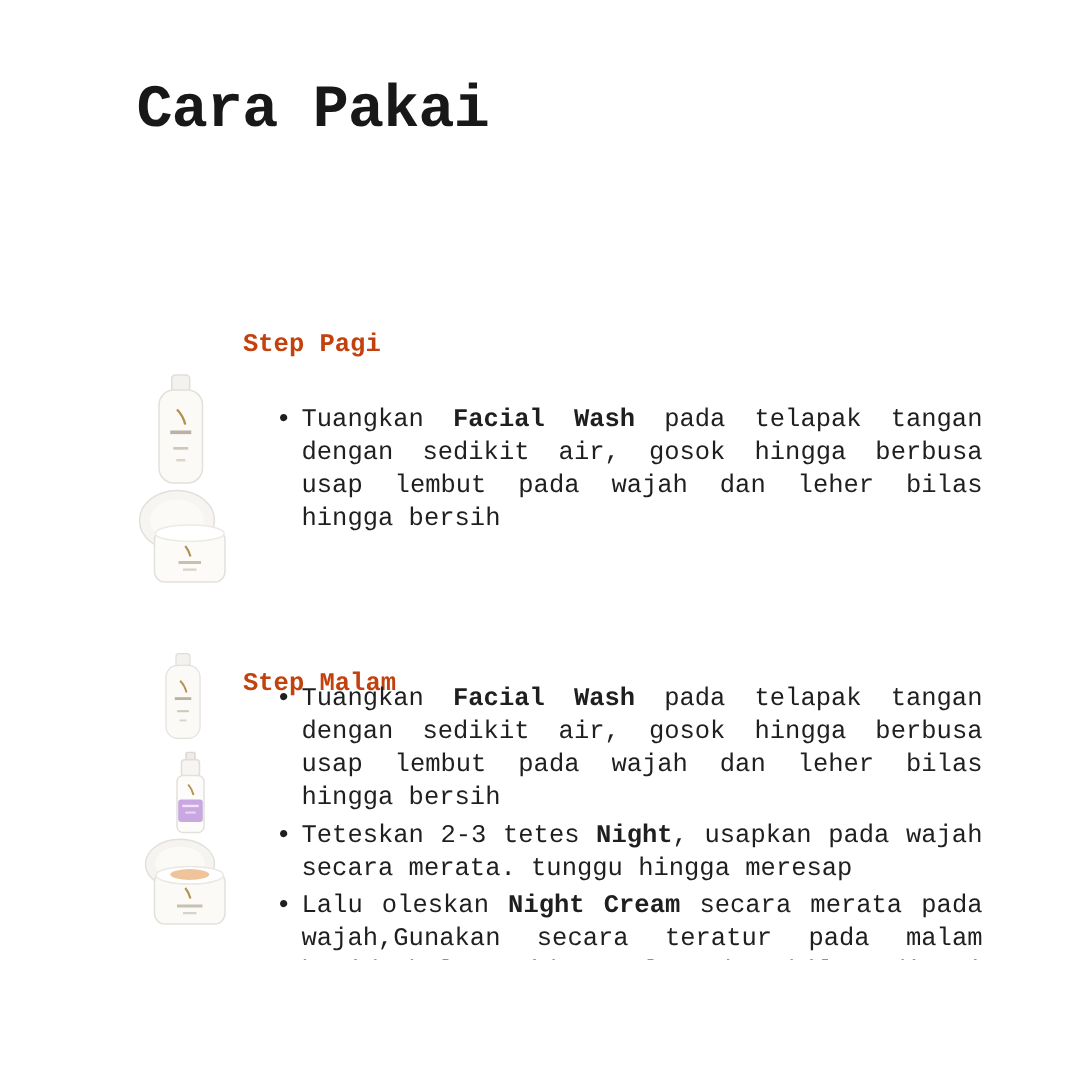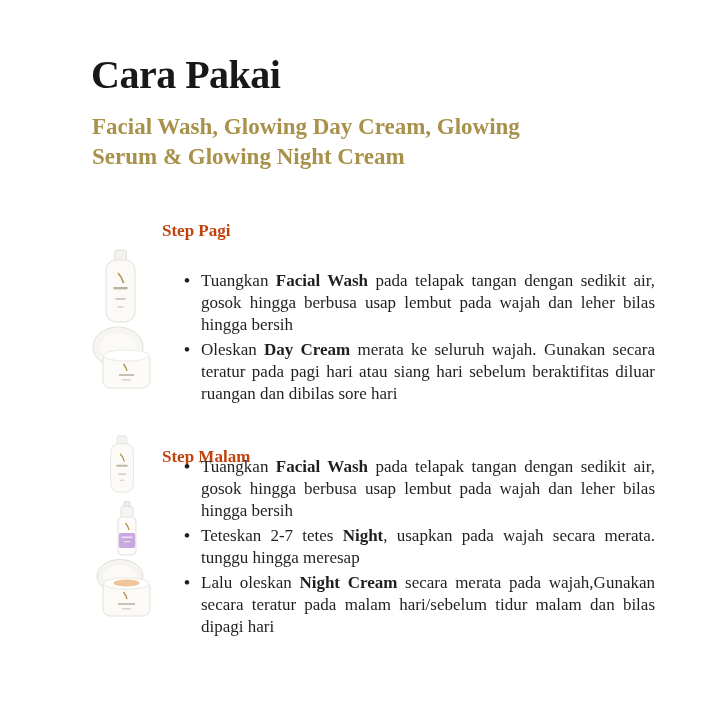--- a/index.html
+++ b/index.html
@@ -1,21 +1,21 @@
 <!DOCTYPE html>
 <html><head>
 <meta charset="utf-8">
 <style>
   html,body{margin:0;padding:0;background:#ffffff;}
   .canvas{
     position:relative;
     width:726px;height:640px;
     background:#ffffff;
     overflow:hidden;
-    font-family:Liberation Serif, serif;
+    font-family:Liberation Mono, monospace;
     color:#1f1f1f;
   }
   .title{
     position:absolute;left:91px;top:52px;margin:0;
     font-size:40px;line-height:46px;font-weight:800;
     letter-spacing:-0.5px;color:#181818;
   }
   .subtitle{
     position:absolute;left:92px;top:112px;width:600px;
     font-size:23px;line-height:30px;font-weight:700;
@@ -56,24 +56,20 @@
     background:#d5b467;
   }
 </style>
 </head>
 <body>
 
 <div class="canvas">
 
   <h1 class="title">Cara Pakai</h1>
 
-  <div class="subtitle">
-      <span class="sub-line">Facial Wash, Glowing Day Cream, Glowing</span>
-      <span class="sub-line">Serum &amp; Glowing Night Cream</span>
-    </div>
 
   <div class="product p-wash-pagi">
     <svg viewBox="0 0 37 74" xmlns="http://www.w3.org/2000/svg">
       <rect x="12.5" y="1" width="12" height="11" rx="2.5" fill="#f3f2ee" stroke="#e0ded8"></rect>
       <rect x="4" y="11" width="29" height="62" rx="10" fill="#fbfaf7" stroke="#e2e0da"></rect>
       <path d="M16 24 Q20 28 21.5 34" stroke="#b3924f" stroke-width="1.6" fill="none"></path>
       <rect x="11.5" y="38" width="14" height="2.4" fill="#b9b2a2"></rect>
       <rect x="13.5" y="49" width="10" height="1.8" fill="#cfc9bc"></rect>
       <rect x="15.5" y="57" width="6" height="1.6" fill="#d9d4c8"></rect>
     </svg>
@@ -87,21 +83,20 @@
       <path d="M31.5 38 Q34 41 35 45" stroke="#b3924f" stroke-width="1.4" fill="none"></path>
       <rect x="27" y="48" width="15" height="2" fill="#c7c1b4"></rect>
       <rect x="30" y="53" width="9" height="1.5" fill="#d8d3c8"></rect>
     </svg>
   </div>
 
   <h2 class="section-heading h-pagi">Step Pagi</h2>
 
   <ul class="bullet-list list-pagi">
     <li><span>Tuangkan </span><strong>Facial Wash</strong><span> pada telapak tangan dengan sedikit air, gosok hingga berbusa usap lembut pada wajah dan leher bilas hingga bersih</span></li>
-    <li><span>Oleskan </span><strong>Day Cream</strong><span> merata ke seluruh wajah. Gunakan secara teratur pada pagi hari atau siang hari sebelum beraktifitas diluar ruangan dan dibilas sore hari</span></li>
   </ul>
 
   <div class="product p-wash-malam">
     <svg viewBox="0 0 37 74" xmlns="http://www.w3.org/2000/svg">
       <rect x="12.5" y="1" width="12" height="11" rx="2.5" fill="#f3f2ee" stroke="#e0ded8"></rect>
       <rect x="4" y="11" width="29" height="62" rx="10" fill="#fbfaf7" stroke="#e2e0da"></rect>
       <path d="M16 24 Q20 28 21.5 34" stroke="#b3924f" stroke-width="1.6" fill="none"></path>
       <rect x="11.5" y="38" width="14" height="2.4" fill="#b9b2a2"></rect>
       <rect x="13.5" y="49" width="10" height="1.8" fill="#cfc9bc"></rect>
       <rect x="15.5" y="57" width="6" height="1.6" fill="#d9d4c8"></rect>
@@ -128,19 +123,19 @@
       <path d="M29.5 34 Q32 37 33 41" stroke="#b3924f" stroke-width="1.4" fill="none"></path>
       <rect x="24" y="45" width="17" height="2" fill="#c7c1b4"></rect>
       <rect x="28" y="50" width="9" height="1.5" fill="#d8d3c8"></rect>
     </svg>
   </div>
 
   <h2 class="section-heading h-malam">Step Malam</h2>
 
   <ul class="bullet-list list-malam">
     <li><span>Tuangkan </span><strong>Facial Wash</strong><span> pada telapak tangan dengan sedikit air, gosok hingga berbusa usap lembut pada wajah dan leher bilas hingga bersih</span></li>
-    <li><span>Teteskan 2-7 tetes </span><strong>Night</strong><span>, usapkan pada wajah secara merata. tunggu hingga meresap</span></li>
+    <li><span>Teteskan 2-3 tetes </span><strong>Night</strong><span>, usapkan pada wajah secara merata. tunggu hingga meresap</span></li>
     <li><span>Lalu oleskan </span><strong>Night Cream</strong><span> secara merata pada wajah,Gunakan secara teratur pada malam hari/sebelum tidur malam dan bilas dipagi hari</span></li>
   </ul>
 
   <div class="footer-bar"></div>
 
 </div>
 
 </body></html>

